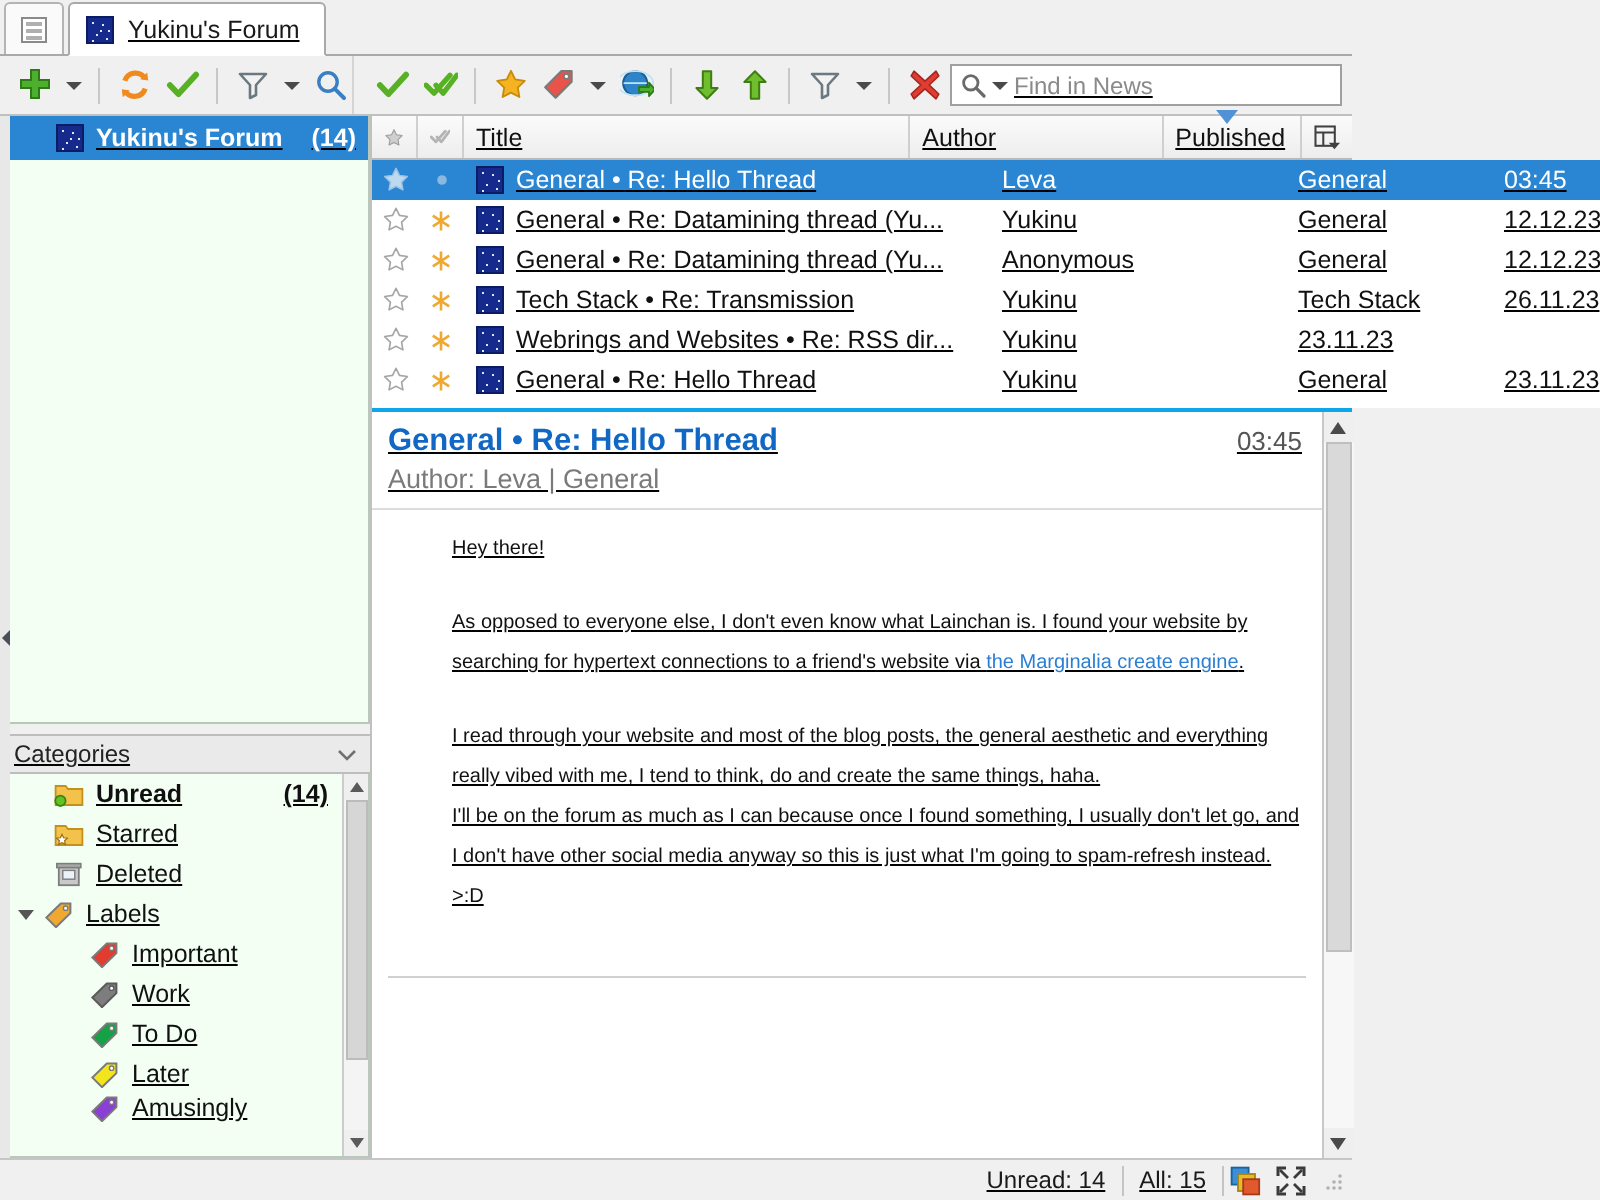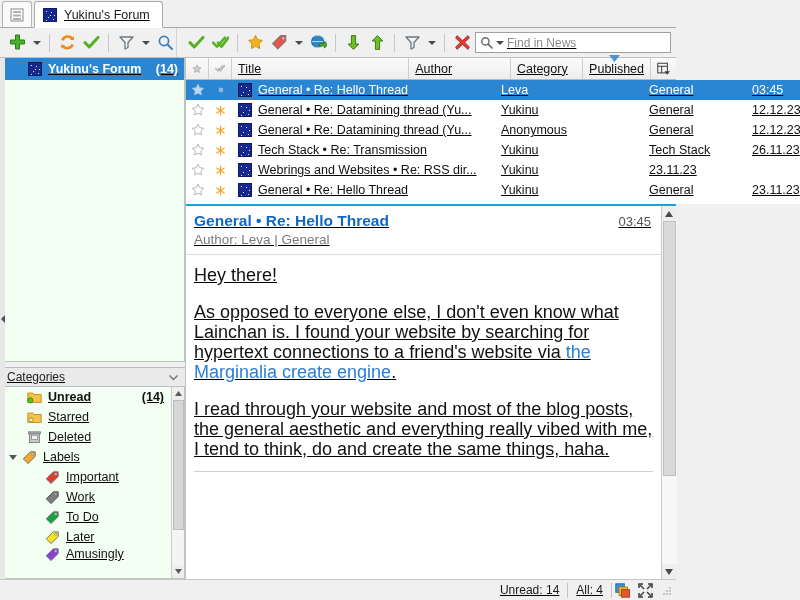--- a/index.html
+++ b/index.html
@@ -145,21 +145,21 @@
   .vscroll .track { flex: 1; width: 15px; background:#f7f7f7; position: relative; }
   .vscroll .thumb { position:absolute; left:1px; right:1px; background:#d9d9d9; border:1px solid #bfbfbf; }
 
   
   .article { flex: 1; display: flex; min-height: 0; }
   .article-inner { flex: 1; min-width: 0; display: flex; flex-direction: column; background: #fff; padding: 0; overflow: hidden; }
   .art-head { padding: 6px 10px 2px 8px; display: flex; align-items: baseline; }
   .art-title { color: #1168c4; font-weight: bold; font-size: 15.5px; }
   .art-time { margin-left: auto; color: #555; font-size: 13px; }
   .art-sub { padding: 0 8px 7px 8px; color: #7a7a7a; font-size: 13.5px; border-bottom: 1px solid #dcdcdc; }
-  .art-body { padding: 10px 8px 0 8px; font-size: 18px; line-height: 20px; color: #111; }
+  .art-body { padding: 10px 8px 0 8px; font-size: 10px; line-height: 20px; color: #111; margin-left: 32px; }
   .art-body p { margin: 0 0 17px 0; }
   .art-body p.tight { margin-bottom: 0; }
   .art-body a { color: #2a7fd4; text-decoration: none; }
   .art-foot-rule { margin: 12px 8px 0 8px; border-top: 1px solid #d0d0d0; }
 
   
   .statusbar {
     height: 21px; flex: none; background: #f0f0f0; border-top: 1px solid #c6c6c6;
     display: flex; align-items: center; justify-content: flex-end; padding-right: 4px; gap: 0;
     font-size: 12px; color: #1a1a1a;
@@ -456,23 +456,20 @@
               <path d="M1 8.6 L5 12.6 L13 3.6" fill="none" stroke="#b4b4b4" stroke-width="2.4" stroke-linecap="round" stroke-linejoin="round"></path>
               <path d="M6 8.6 L9.6 12.6 L16.4 3.6" fill="none" stroke="#b4b4b4" stroke-width="2.4" stroke-linecap="round" stroke-linejoin="round"></path>
             </svg>
           </div>
           <div class="hc c-title">
               <span>Title</span>
             </div>
           <div class="hc c-author">
               <span>Author</span>
             </div>
-          <div class="hc c-cat">
-              <span>Category</span>
-            </div>
           <div class="hc c-pub">
             <span>Published</span>
             <svg style="position:absolute;left:26px;top:-3px" width="11" height="7" viewBox="0 0 11 7">
                 <path d="M5.5 7 L0 0 L11 0 z" fill="#4f93d6"></path>
               </svg>
           </div>
           <div class="hc c-extra" style="border-right:none;justify-content:center">
             <svg width="14" height="14" viewBox="0 0 14 14">
               <rect x="0.8" y="0.8" width="10.4" height="10.4" fill="none" stroke="#404040" stroke-width="1.1"></rect>
               <path d="M0.8 4 h10.4 M5 4 v7.2" stroke="#404040" stroke-width="1.1"></path>
@@ -660,20 +657,21 @@
         <div class="article-inner">
           <div class="art-head">
             <span class="art-title">General • Re: Hello Thread</span>
             <span class="art-time">03:45</span>
           </div>
           <div class="art-sub">Author: Leva | General</div>
           <div class="art-body">
             <p>Hey there!</p>
             <p><span>As opposed to everyone else, I don't even know what Lainchan is. I found your website by searching for hypertext connections to a friend's website via </span><a href="#">the Marginalia create engine</a><span>.</span></p>
             <p class="tight">I read through your website and most of the blog posts, the general aesthetic and everything really vibed with me, I tend to think, do and create the same things, haha.</p>
+            <p>I'll be on the forum as much as I can because once I found something, I usually don't let go, and I don't have other social media anyway so this is just what I'm going to spam-refresh instead. &gt;:D</p>
           </div>
           <div class="art-foot-rule"></div>
         </div>
 
         <div class="vscroll">
           <div class="arw">
             <svg width="8" height="6" viewBox="0 0 8 6">
                 <path d="M4 0 L8 6 L0 6 z" fill="#4a4a4a"></path>
               </svg>
           </div>
@@ -687,21 +685,21 @@
           </div>
         </div>
       </div>
 
     </div>
   </div>
 
   <div class="statusbar">
     <div class="sb-item">Unread: 14</div>
     <div class="sb-sep"></div>
-    <div class="sb-item">All: 4</div>
+    <div class="sb-item">All: 15</div>
     <div class="sb-sep"></div>
     <div class="sb-btn">
       <svg width="16" height="15" viewBox="0 0 16 15">
         <rect x="0.8" y="0.8" width="8.5" height="8.5" fill="#3a8fd6" stroke="#1f5f9a" stroke-width="0.9"></rect>
         <rect x="4" y="4" width="8.5" height="8.5" fill="#e8b92a" stroke="#a8830c" stroke-width="0.9"></rect>
         <rect x="6.6" y="6.6" width="8" height="7.6" fill="#e1592f" stroke="#a43a18" stroke-width="0.9"></rect>
       </svg>
     </div>
     <div class="sb-btn">
       <svg width="15" height="15" viewBox="0 0 15 15">

